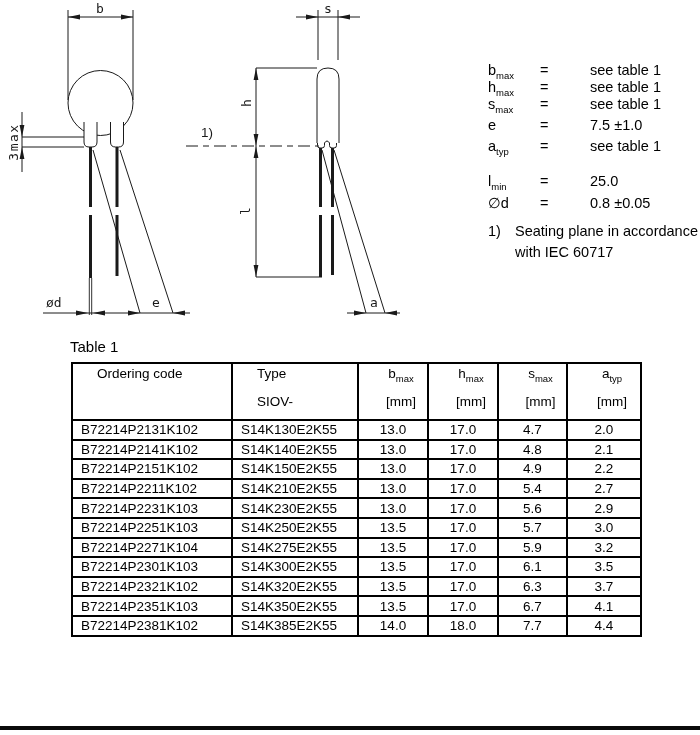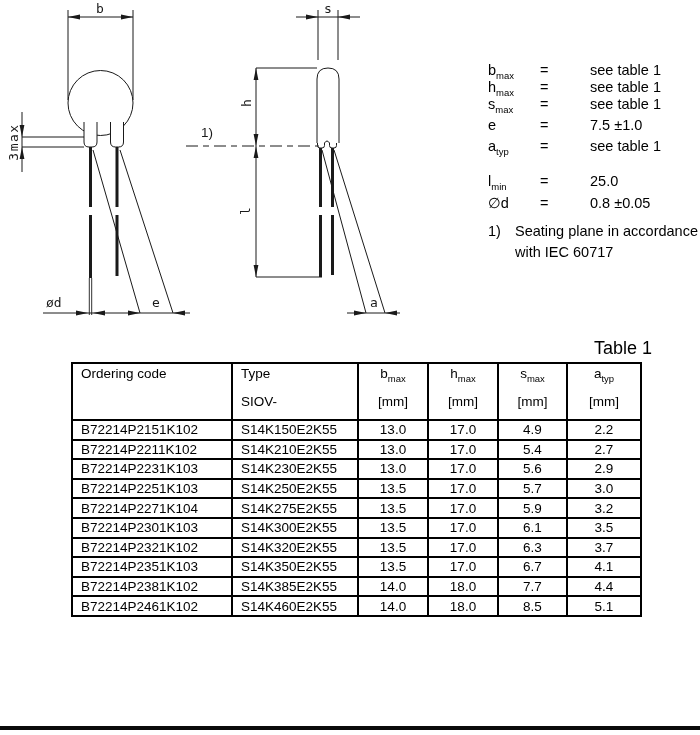--- a/index.html
+++ b/index.html
@@ -19,26 +19,26 @@
   .leq{width:50px;}
   .lval{flex:1;}
   sub{font-size:9.5px;line-height:0;}
 
   
   .footnote{position:absolute;left:488px;top:221px;display:flex;font-size:14.5px;line-height:21px;}
   .fmark{width:27px;}
   .ftext{width:195px;}
 
   
-  .tcaption{position:absolute;left:83px;top:338px;width:569px;text-align:right;font-size:18px;}
+  .tcaption{position:absolute;left:70px;top:338px;width:569px;text-align:left;font-size:15px;}
   .dtable{position:absolute;left:71px;top:362px;border-collapse:collapse;table-layout:fixed;
           font-size:13.5px;}
   .dtable,.dtable th,.dtable td{border:2px solid #000;}
   .dtable{border-width:2.5px;}
-  .dtable th{font-weight:normal;vertical-align:top;padding:2px 8px 3px 8px;height:50px;}
+  .dtable th{font-weight:normal;vertical-align:top;padding:2px 8px 3px 24px;height:50px;}
   .dtable th .h2{margin-top:13px;}
   .dtable th.cL,.dtable td.cL{text-align:left;}
   .dtable th.cC,.dtable td.cC{text-align:center;}
   .dtable td{height:17.6px;padding:0 8px;white-space:nowrap;}
 
   .footer-rule{position:absolute;left:0;top:726px;width:700px;height:3.5px;background:#0a0a0a;}
 </style>
 </head>
 <body>
 
@@ -178,21 +178,37 @@
           <div class="h2">[mm]</div>
         </th>
         <th class="cC">
           <div class="h1"><span>a</span><sub>typ</sub></div>
           <div class="h2">[mm]</div>
         </th>
       </tr>
     </thead>
     <tbody>
 
-
+        <tr>
+          <td class="cL">B72214P2131K102</td>
+          <td class="cL">S14K130E2K55</td>
+          <td class="cC">13.0</td>
+          <td class="cC">17.0</td>
+          <td class="cC">4.7</td>
+          <td class="cC">2.0</td>
+        </tr>
+
+        <tr>
+          <td class="cL">B72214P2141K102</td>
+          <td class="cL">S14K140E2K55</td>
+          <td class="cC">13.0</td>
+          <td class="cC">17.0</td>
+          <td class="cC">4.8</td>
+          <td class="cC">2.1</td>
+        </tr>
 
         <tr>
           <td class="cL">B72214P2151K102</td>
           <td class="cL">S14K150E2K55</td>
           <td class="cC">13.0</td>
           <td class="cC">17.0</td>
           <td class="cC">4.9</td>
           <td class="cC">2.2</td>
         </tr>
 
@@ -263,25 +279,17 @@
         <tr>
           <td class="cL">B72214P2381K102</td>
           <td class="cL">S14K385E2K55</td>
           <td class="cC">14.0</td>
           <td class="cC">18.0</td>
           <td class="cC">7.7</td>
           <td class="cC">4.4</td>
         </tr>
 
 
-        <tr>
-          <td class="cL">B72214P2461K102</td>
-          <td class="cL">S14K460E2K55</td>
-          <td class="cC">14.0</td>
-          <td class="cC">18.0</td>
-          <td class="cC">8.5</td>
-          <td class="cC">5.1</td>
-        </tr>
       </tbody>
   </table>
 
   <div class="footer-rule"></div>
 </div>
 
 </body></html>

